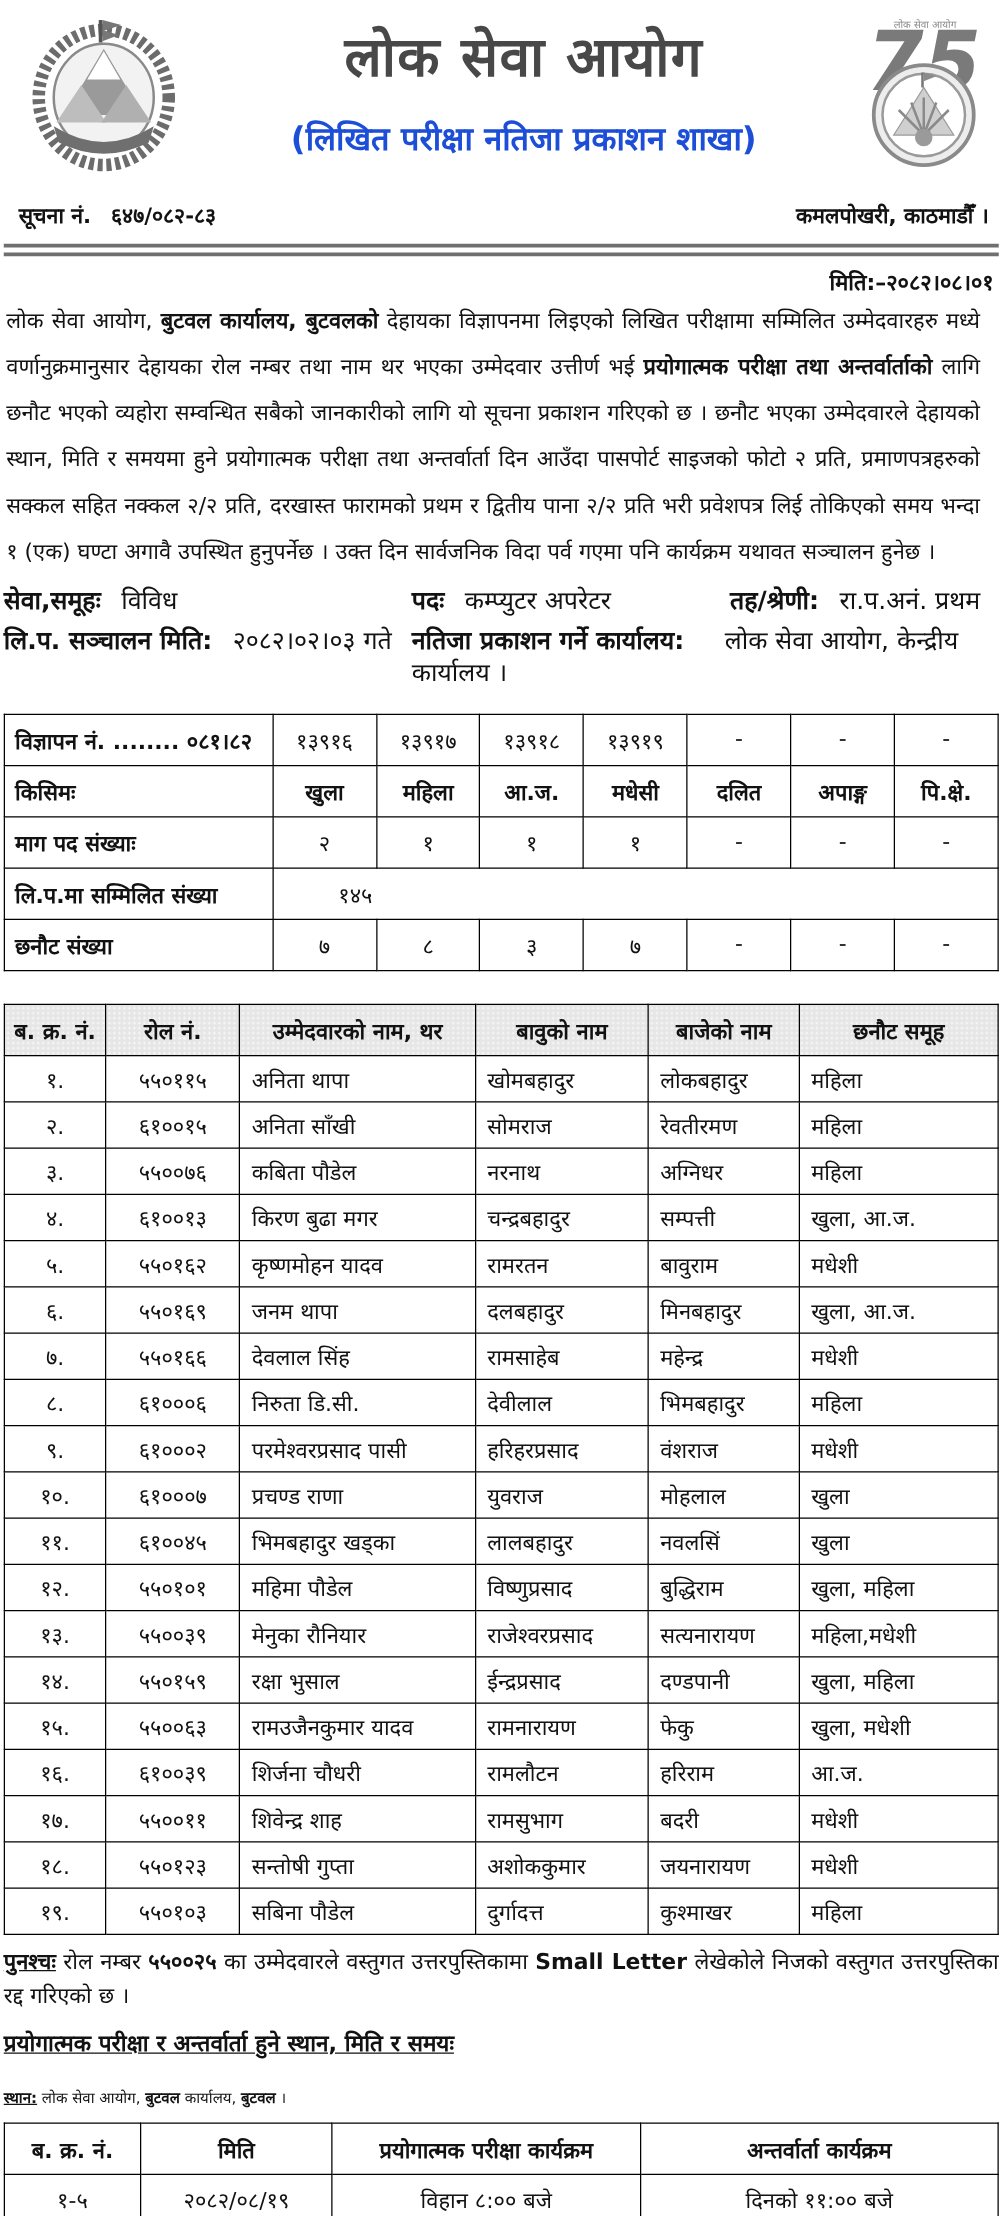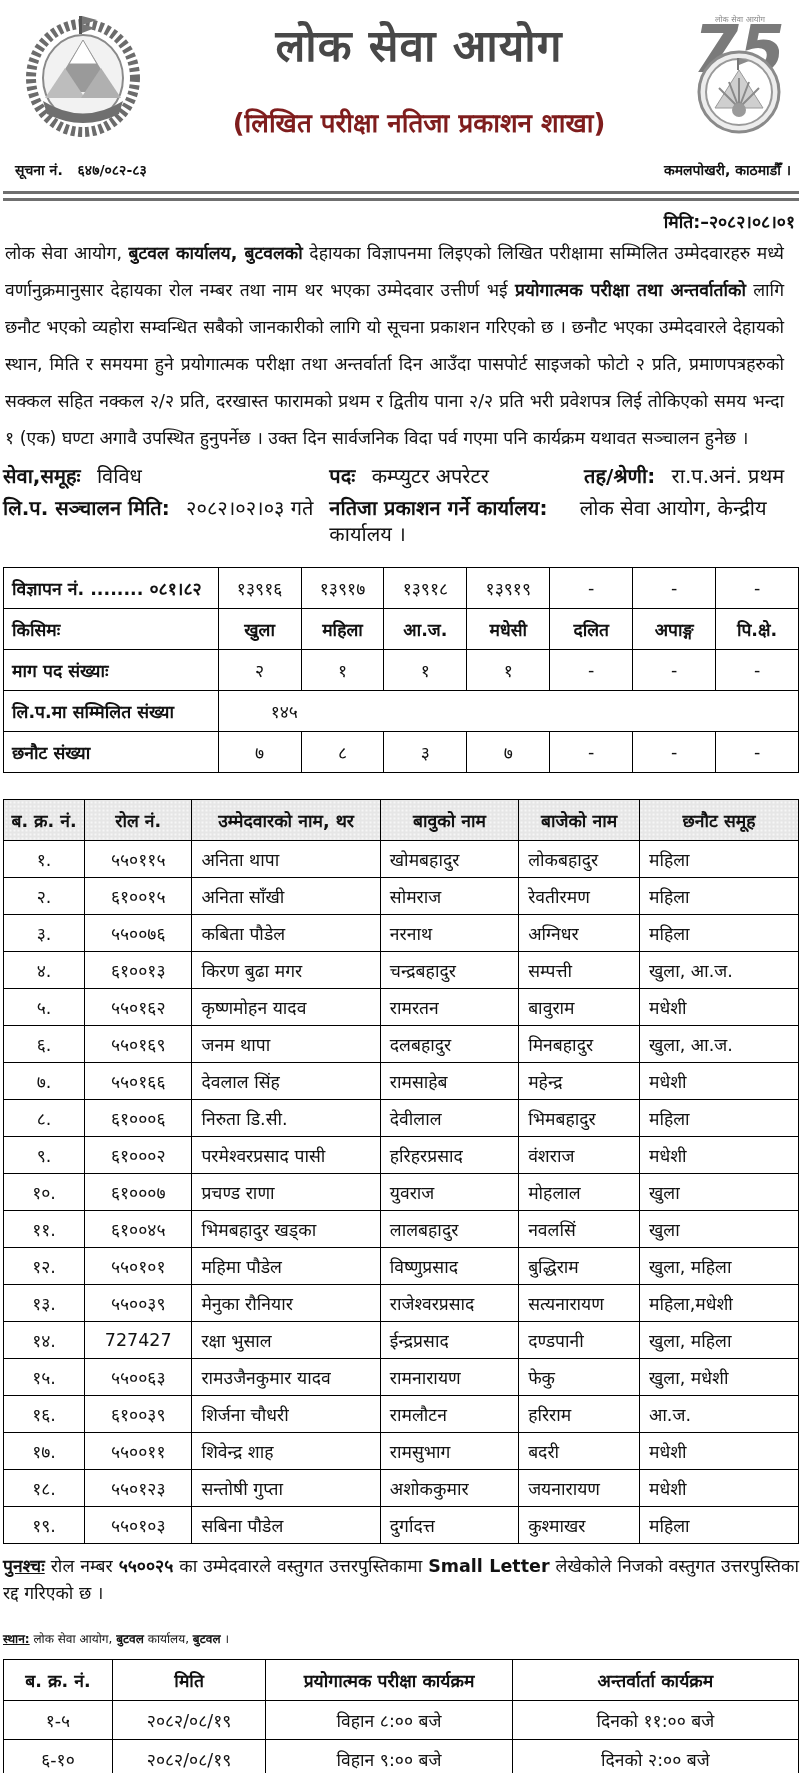--- a/index.html
+++ b/index.html
@@ -9,24 +9,24 @@
     font-family:"DejaVu Sans","Liberation Sans",sans-serif;
     color:#121212;
   }
   .page { width:802px; padding:0 3px; }
 
   
   .hdr { display:flex; align-items:flex-start; padding:6px 10px 0 18px; }
   .hdr-left { width:128px; flex:0 0 128px; }
   .hdr-center { flex:1; text-align:center; }
   .main-title { font-size:44px; font-weight:bold; color:#484848; letter-spacing:1px; margin-top:8px; }
-  .sub-title { font-size:26px; font-weight:bold; color:#7f1d1d; margin-top:30px; }
+  .sub-title { font-size:26px; font-weight:bold; color:#1d4ed8; margin-top:18px; }
   .hdr-right { width:100px; flex:0 0 100px; padding-top:4px; }
 
-  .notice-row { display:flex; justify-content:space-between; font-size:14px; font-weight:600; padding:16px 8px 8px 12px;gap:12px; }
+  .notice-row { display:flex; justify-content:space-between; font-size:17px; font-weight:600; padding:16px 8px 8px 12px;gap:12px; }
 
   .double-rule { height:10px; border-top:3.5px solid #6f6f6f; border-bottom:3.5px solid #6f6f6f; margin:4px 0 0 0; }
 
   .date-row { text-align:right; font-size:17.5px; font-weight:600; margin:8px 4px 2px 0; }
 
   
   .intro { font-size:17.5px; line-height:37px; text-align:justify; margin:2px 15px 0 2px; }
   .b { font-weight:bold; }
   .u { text-decoration:underline; }
 
@@ -315,21 +315,21 @@
         <tr>
           <td>१३.</td>
           <td>५५००३९</td>
           <td>मेनुका रौनियार</td>
           <td>राजेश्वरप्रसाद</td>
           <td>सत्यनारायण</td>
           <td>महिला,मधेशी</td>
         </tr>
         <tr>
           <td>१४.</td>
-          <td>727427</td>
+          <td>५५०१५९</td>
           <td>रक्षा भुसाल</td>
           <td>ईन्द्रप्रसाद</td>
           <td>दण्डपानी</td>
           <td>खुला, महिला</td>
         </tr>
         <tr>
           <td>१५.</td>
           <td>५५००६३</td>
           <td>रामउजैनकुमार यादव</td>
           <td>रामनारायण</td>
@@ -368,20 +368,21 @@
           <td>कुश्माखर</td>
           <td>महिला</td>
         </tr>
       </tbody>
   </table>
 
   <div class="footnote">
     <span class="b u">पुनश्चः</span><span> रोल नम्बर </span><span class="b">५५००२५</span><span> का उम्मेदवारले वस्तुगत उत्तरपुस्तिकामा </span><span class="b">Small Letter</span><span> लेखेकोले निजको वस्तुगत उत्तरपुस्तिका रद्द गरिएको छ ।</span>
   </div>
 
+  <div class="section-head">प्रयोगात्मक परीक्षा र अन्तर्वार्ता हुने स्थान, मिति र समयः</div>
 
   <div class="venue-line">
     <span class="b u">स्थान:</span><span> लोक सेवा आयोग, </span><span class="b">बुटवल</span><span> कार्यालय, </span><span class="b">बुटवल</span><span> ।</span>
   </div>
 
   <table class="stable">
     <thead>
       <tr>
         <th>ब. क्र. नं.</th>
         <th>मिति</th>

